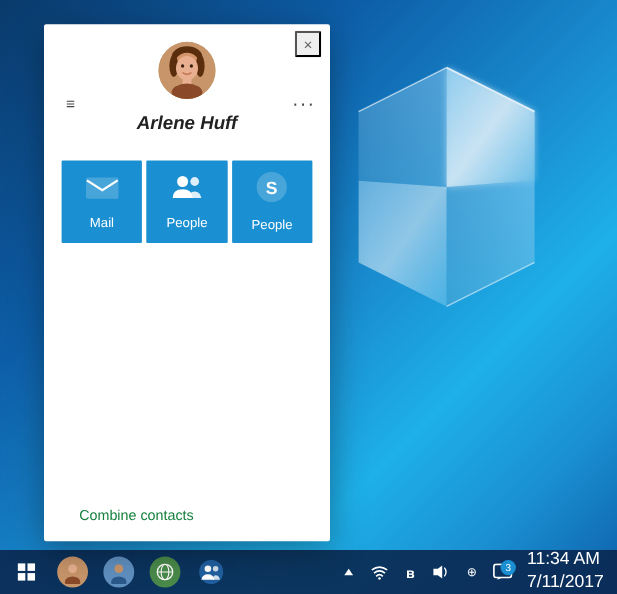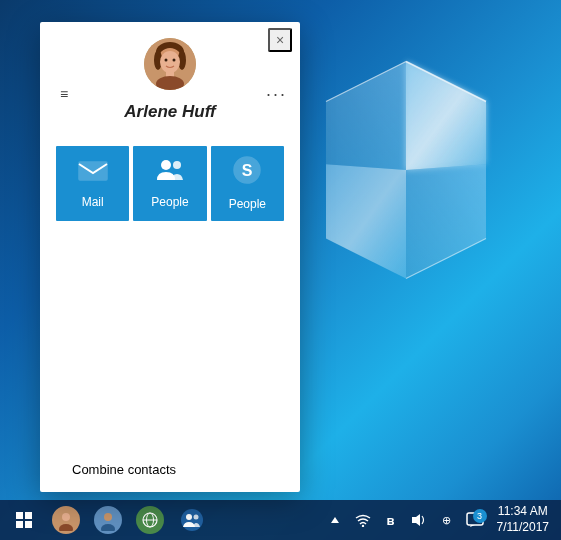--- a/index.html
+++ b/index.html
@@ -67,22 +67,22 @@
 
     .taskbar-right {
       display: flex;
       align-items: center;
       gap: 2px;
       padding-right: 4px;
     }
 
     .taskbar-clock {
       color: white;
-      font-size: 12px;
-      text-align: center;
+      font-size: 16px;
+      text-align: left;
       padding: 0 8px;
       line-height: 1.3;
     }
 
     .taskbar-sys-icons {
       display: flex;
       align-items: center;
       gap: 4px;
       color: white;
       font-size: 14px;
@@ -221,21 +221,21 @@
 
     
     .card-body {
       flex: 1;
       padding: 8px 16px;
     }
 
     
     .combine-link {
       padding: 12px 16px;
-      color: #000000;
+      color: #15803d;
       font-size: 13px;
       cursor: pointer;
       text-decoration: none;
     }
 
     
     .windows-logo-svg {
       position: absolute;
       top: 50px;
       right: 40px;

